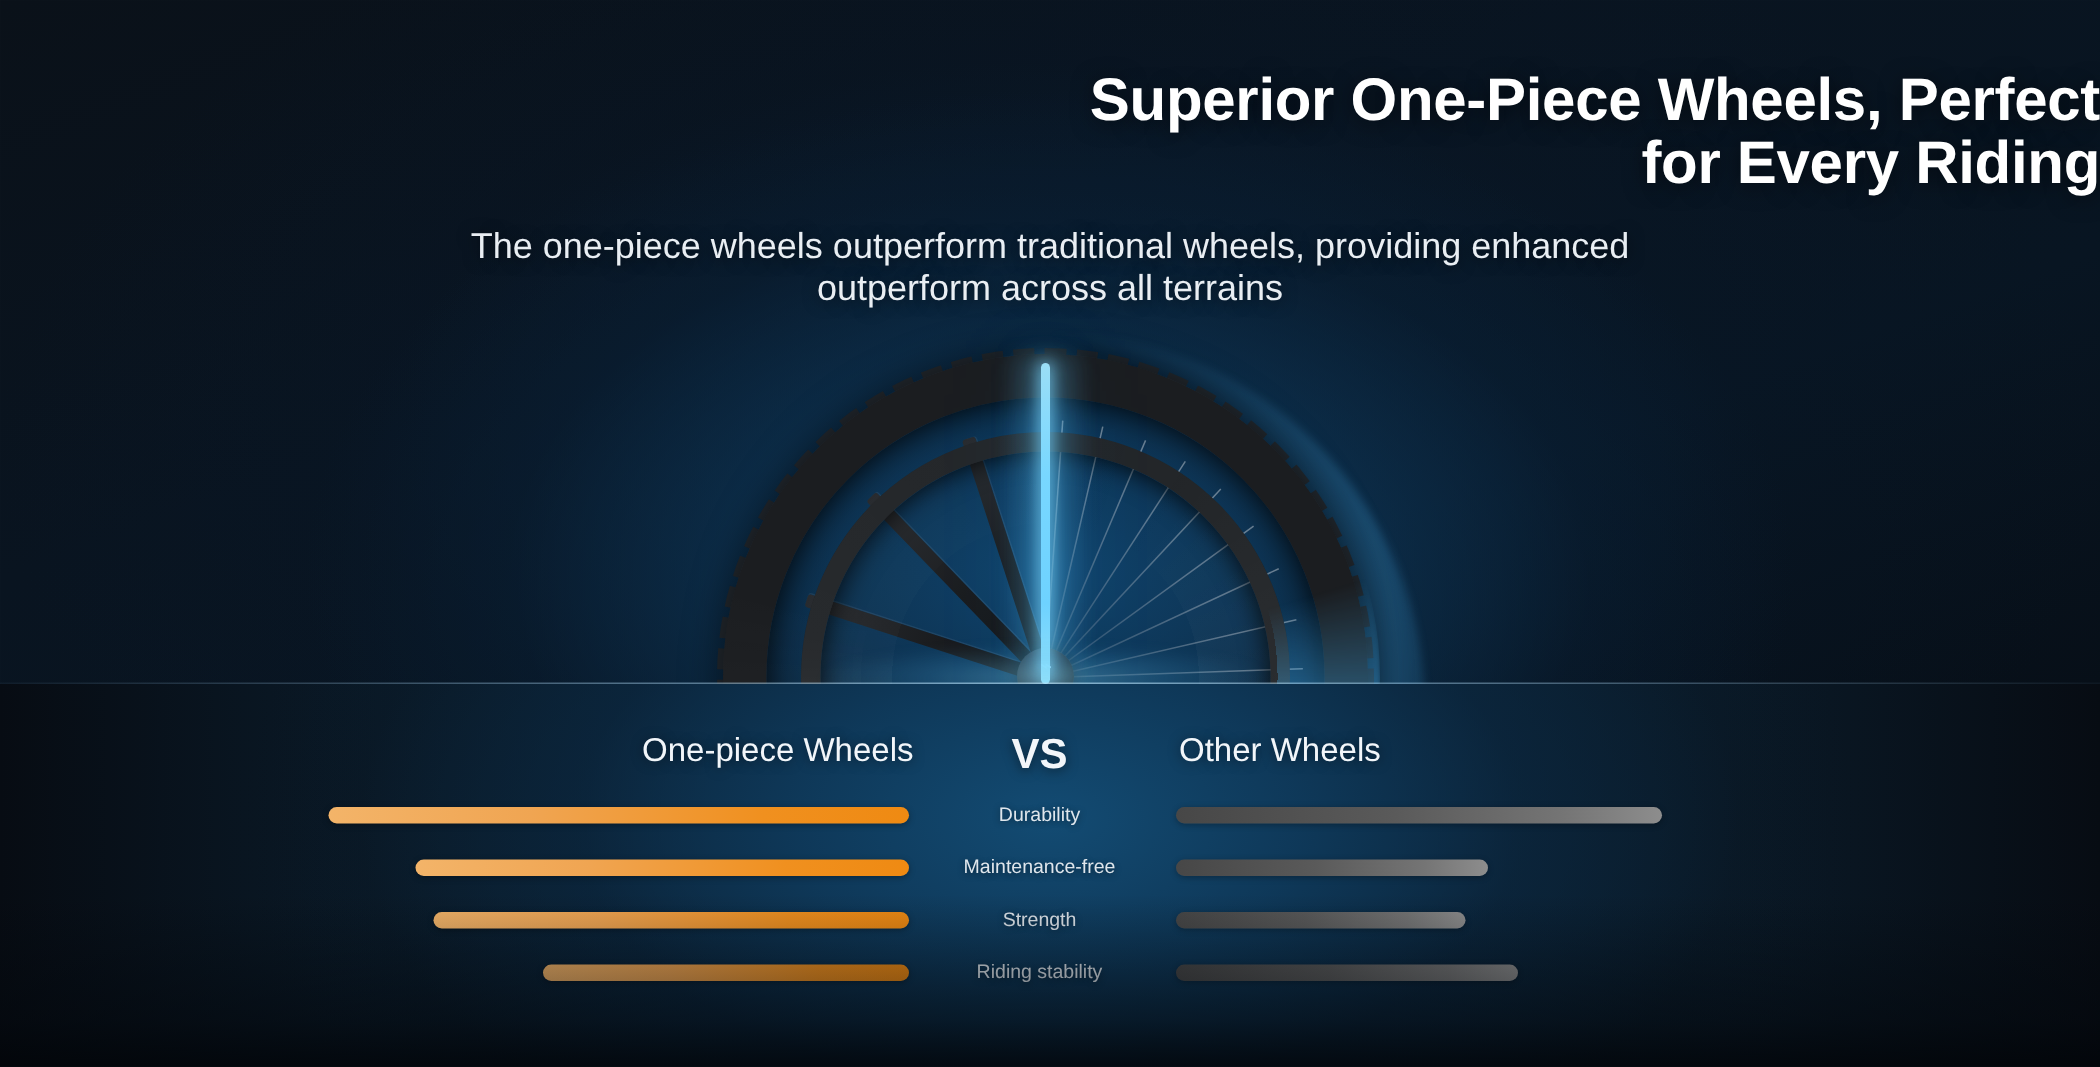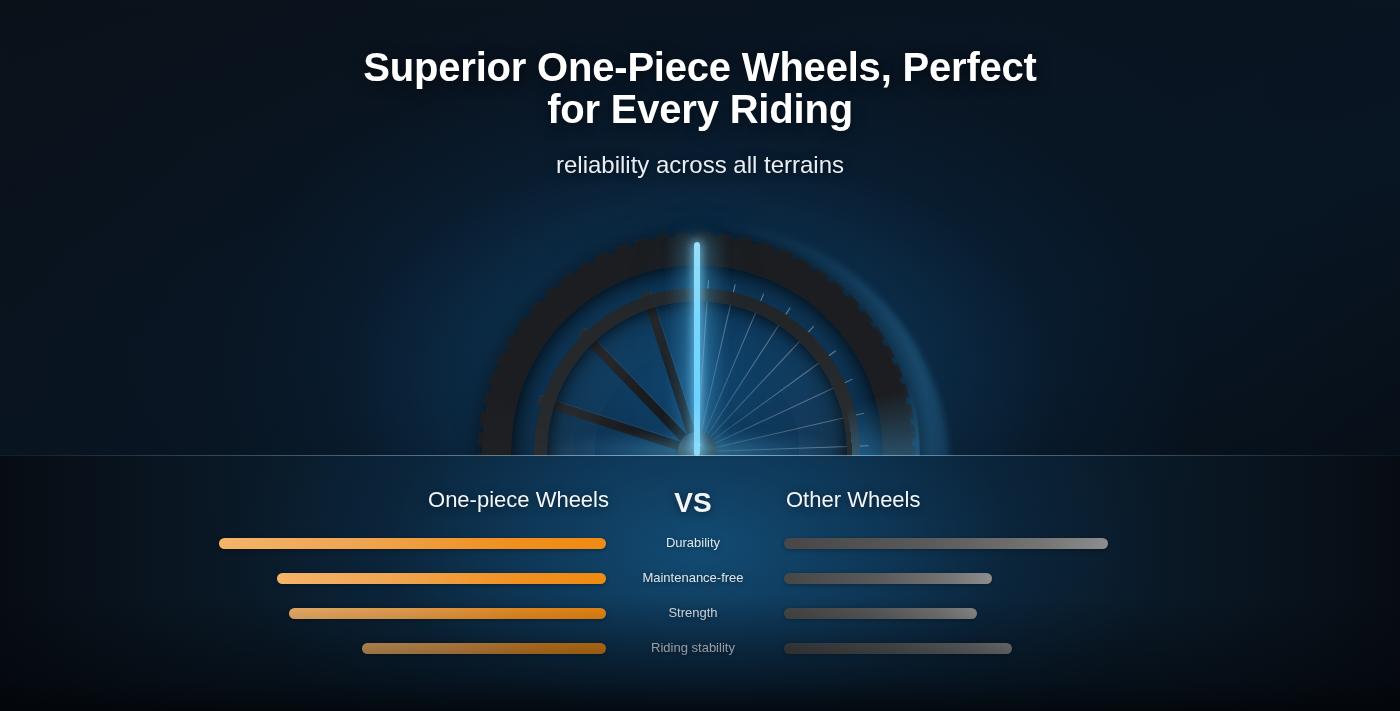--- a/index.html
+++ b/index.html
@@ -48,21 +48,21 @@
       linear-gradient(90deg, rgba(255,255,255,0.012) 0 1px, transparent 1px 120px),
       linear-gradient(180deg, rgba(255,255,255,0.010) 0 1px, transparent 1px 160px);
     opacity: 0.55;
     pointer-events: none;
   }
 
   .headline {
     position: absolute;
     left: 0; top: 46px;
     width: 1400px;
-    text-align: center;
+    text-align: right;
     color: #ffffff;
     font-size: 40px;
     font-weight: 700;
     line-height: 1.05;
     letter-spacing: -0.2px;
     text-shadow: 0 2px 14px rgba(0,0,0,0.55);
   }
   .headline .l2 { display: block; }
 
   .subhead {
@@ -393,21 +393,22 @@
 
   <div class="hero">
     <div class="hero-streaks"></div>
 
     <div class="headline">
       <span>Superior One-Piece Wheels, Perfect</span>
       <span class="l2">for Every Riding</span>
     </div>
 
     <div class="subhead">
-      <span class="l2">reliability across all terrains</span>
+      <span>The one-piece wheels outperform traditional wheels, providing enhanced</span>
+      <span class="l2">outperform across all terrains</span>
     </div>
 
     <div class="wheel-stage">
       <div class="rim-halo"></div>
 
       <div class="wheel">
         <div class="spokes-clip" id="spokes">
             <div class="spoke-left" style="transform: rotate(-72deg);"></div>
             <div class="spoke-left" style="transform: rotate(-44deg);"></div>
             <div class="spoke-left" style="transform: rotate(-18deg);"></div>

